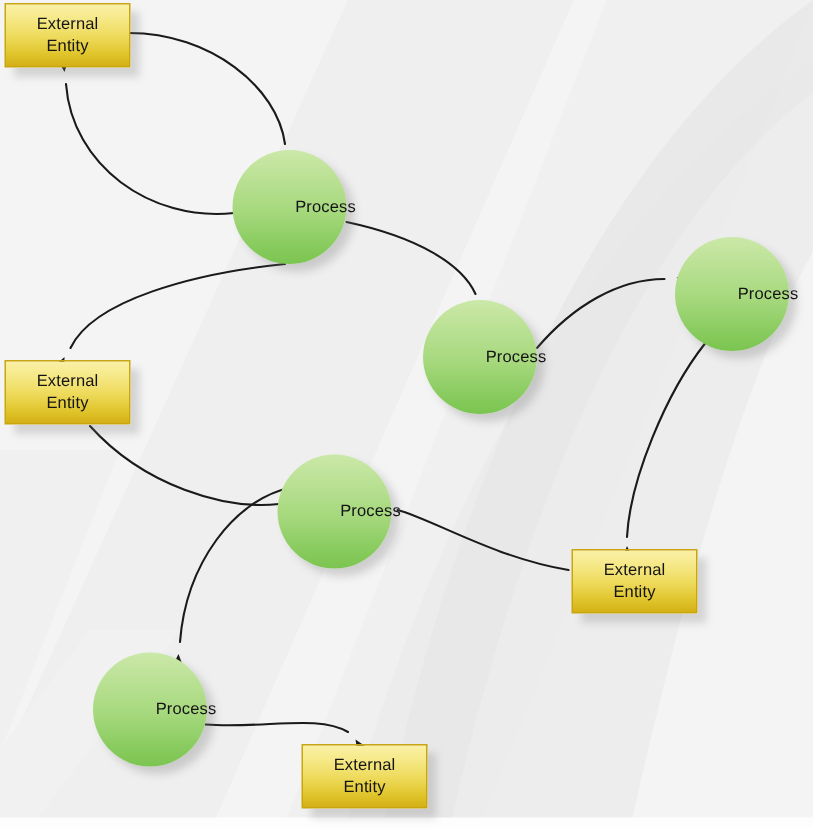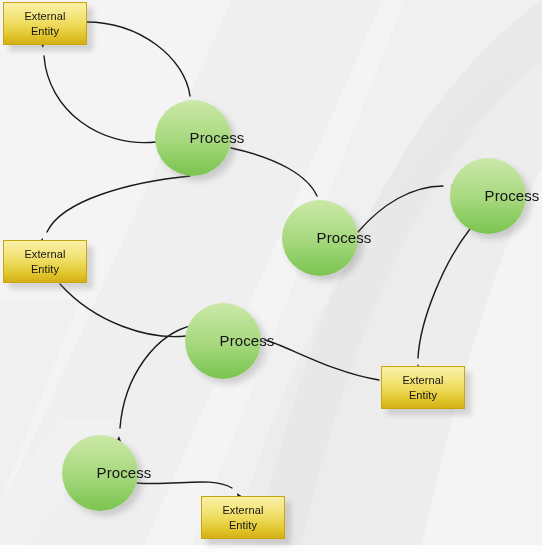--- a/index.html
+++ b/index.html
@@ -34,21 +34,21 @@
     width: 76px;
     height: 76px;
     border-radius: 50%;
     background: linear-gradient(to bottom, #cbe8a8 0%, #bfe39a 18%, #a5d87c 55%, #84c95a 88%, #7cc551 100%);
     box-shadow: 5px 5px 6px rgba(120,120,120,0.30);
     display: flex;
     align-items: center;
     justify-content: center;
   }
   .process .label {
-    font-size: 15px;
+    font-size: 11px;
     color: #141414;
     line-height: 1.15;
     text-align: left;
     letter-spacing: 0.1px;
     margin-left: 48px;
   }
 
   
   .entity {
     width: 84px;

